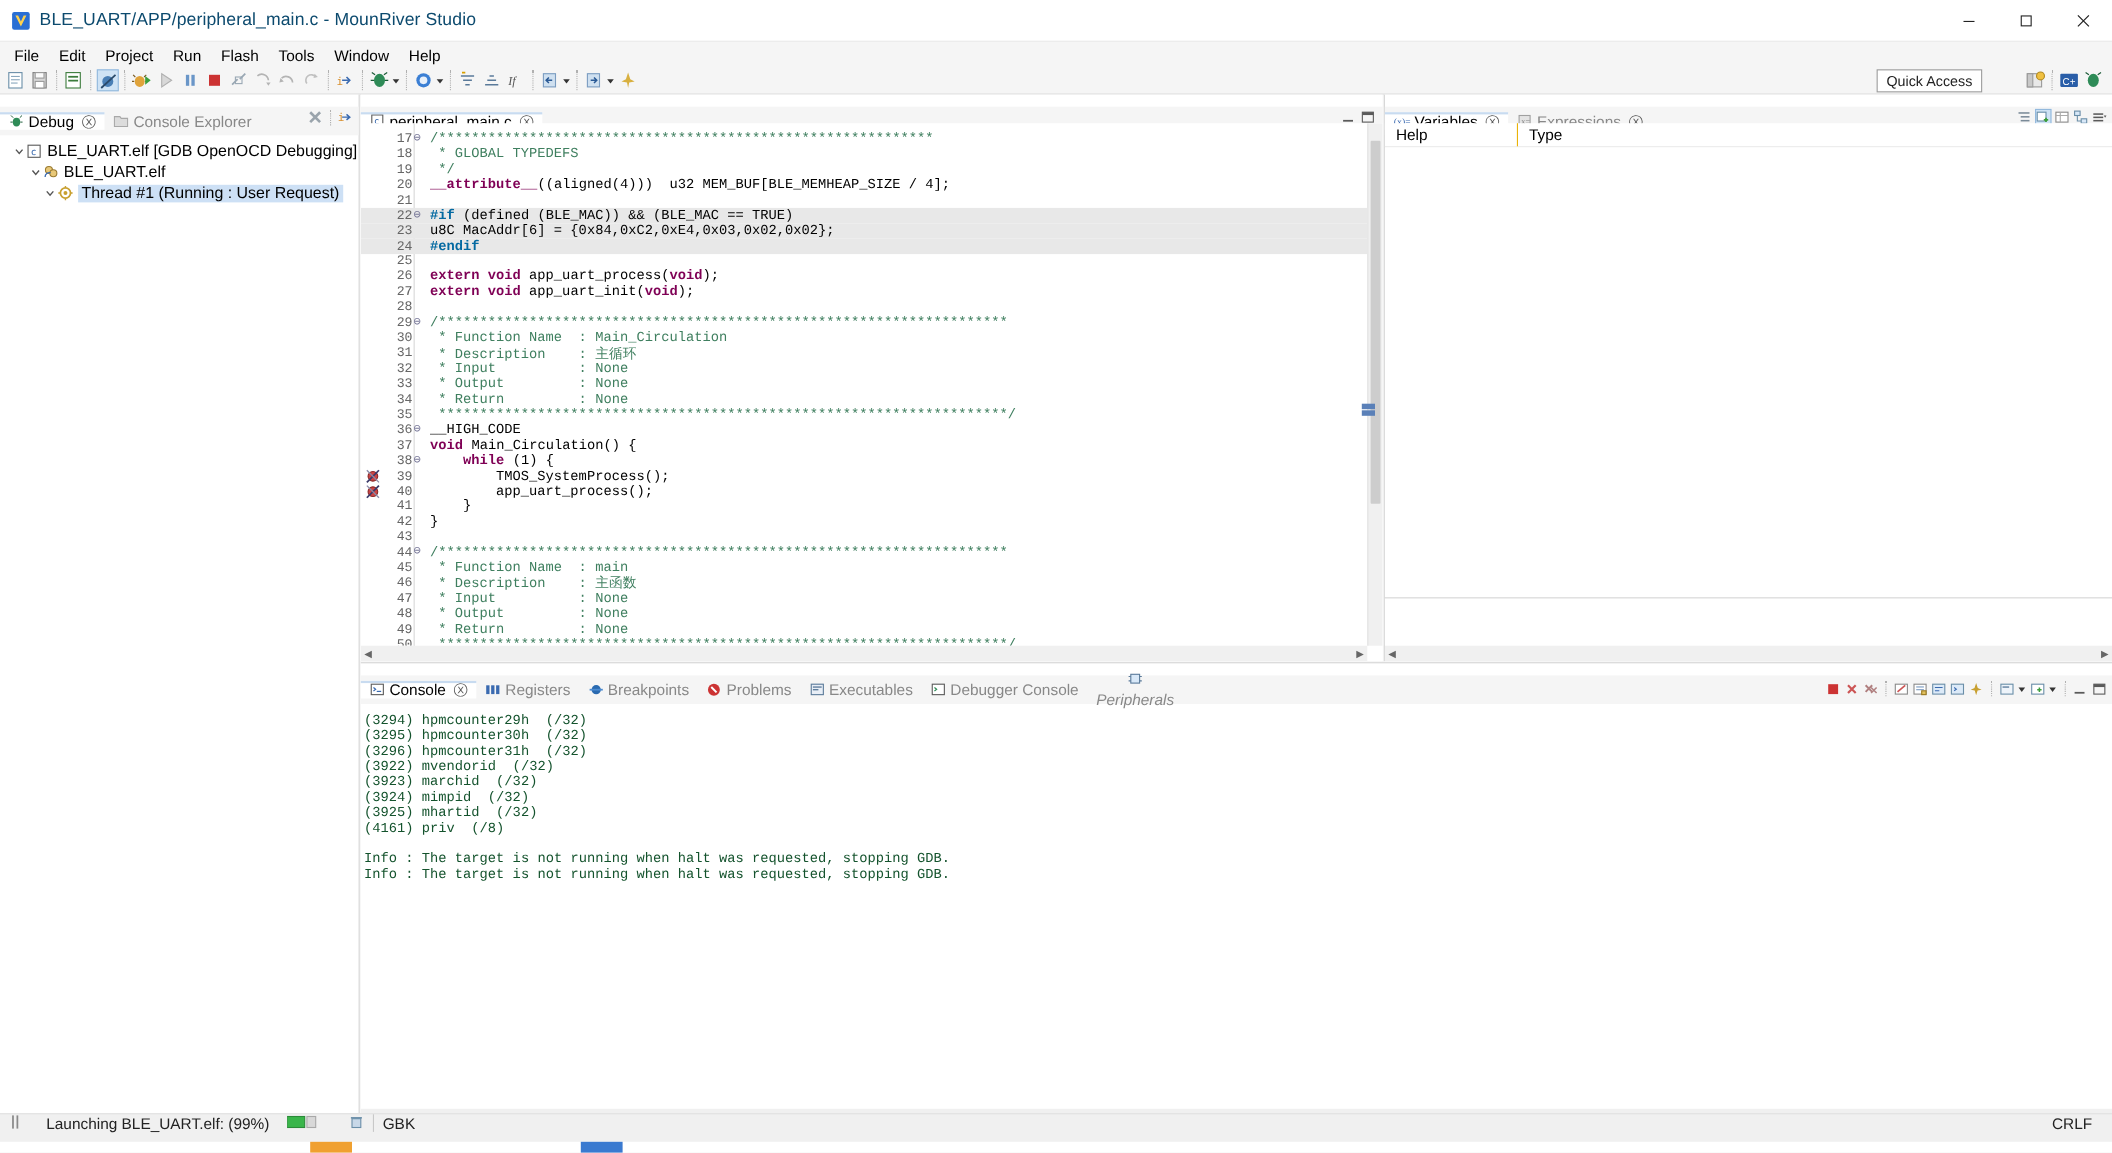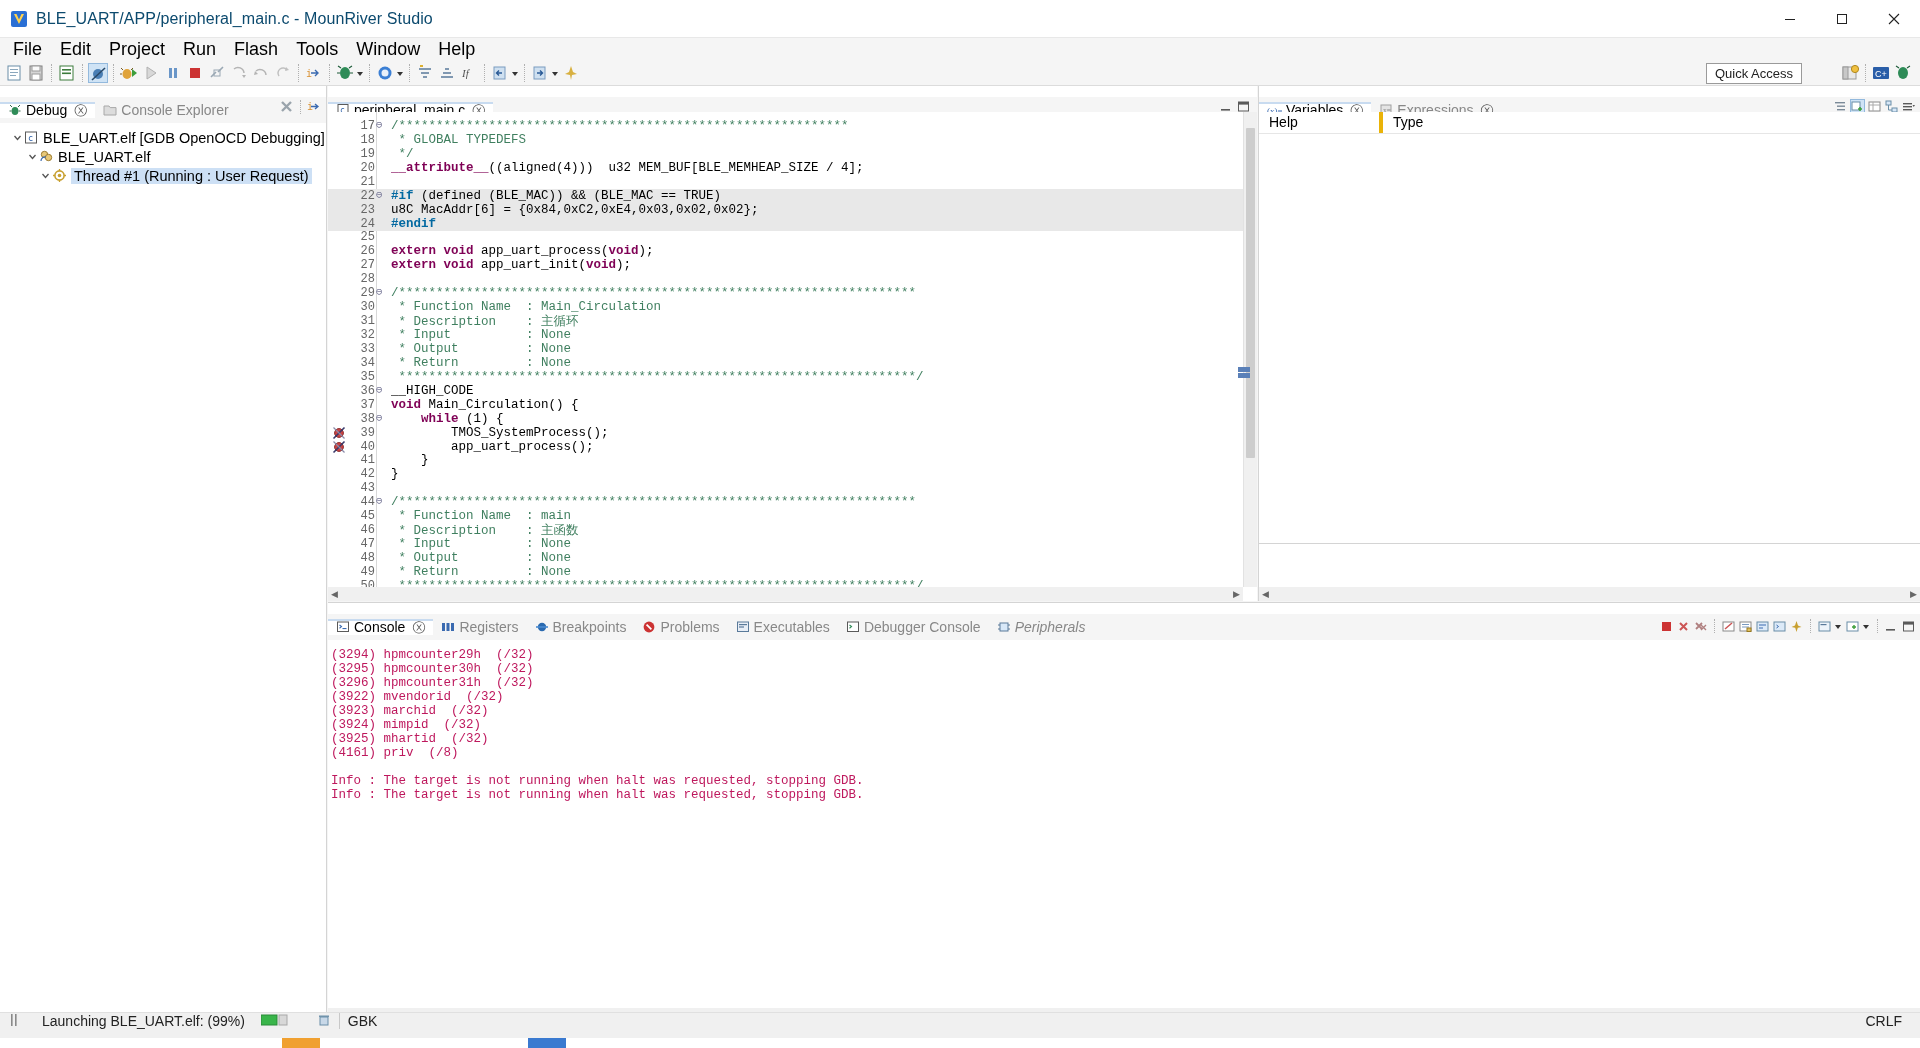--- a/index.html
+++ b/index.html
@@ -25,21 +25,21 @@
   .titlebar .title-text { font-size: 16px; color: #0c4a6e; letter-spacing: .1px; }
   .win-btns { position: absolute; right: 0; top: 0; height: 38px; display: flex; }
   .win-btn {
     width: 52px; height: 38px; display: flex; align-items: center; justify-content: center;
     font-size: 15px; color: #222;
   }
 
   
   .menubar {
     height: 23px; background: #f5f5f5; display: flex; align-items: center;
-    padding-left: 4px; font-size: 18px;
+    padding-left: 4px; font-size: 14px;
   }
   .menubar .mi { padding: 2px 9px; color: #000; white-space: nowrap; }
 
   
   .toolbar {
     height: 25px; background: #f5f5f5; display: flex; align-items: center;
     padding-left: 3px; border-bottom: 1px solid #dcdcdc; position: relative;
   }
   .tb { width: 20px; height: 20px; margin: 0 1px; position: relative; flex: none; }
   .tb-sep { width: 1px; height: 18px; margin: 0 4px; border-left: 1px dotted #b0b0b0; flex: none; }
@@ -145,36 +145,36 @@
   .ov-mark { position: absolute; width: 12px; height: 5px; background: #5a80b8; }
 
   
   #vars-view { right: 0; top: 0; width: 662px; height: 515px; background: #fff;
     border-left: 1px solid #d4d4d4; }
   .vars-head {
     position: absolute; left: 0; top: 26px; right: 0; height: 22px;
     display: flex; font-size: 14px; background: #fff; border-bottom: 1px solid #e6e6e6;
   }
   .vh-cell { padding: 2px 0 0 10px; position: relative; }
-  .vh-cell + .vh-cell { border-left: 4px solid #eab308; }
+  .vh-cell + .vh-cell { border-left: 1px solid #eab308; }
   .vars-body { position: absolute; left: 0; top: 48px; right: 0; bottom: 58px; background: #fff; }
   .vars-detail { position: absolute; left: 0; right: 0; bottom: 14px; height: 44px;
     background: #fff; border-top: 1px solid #d4d4d4; }
 
   
   #console-view { left: 328px; top: 516px; right: 0; bottom: 0; background: #fff;
     border-top: 1px solid #d4d4d4; }
   .console-title {
     position: absolute; left: 0; top: 26px; right: 0; height: 17px;
     font-size: 13px; padding-left: 3px; color: #000; background: #fff;
   }
   .console-body {
     position: absolute; left: 0; top: 43px; right: 0; bottom: 17px;
     font-family: "Liberation Mono", monospace; font-size: 12.5px;
-    color: #be185d; padding: 2px 0 0 3px; white-space: pre; overflow: hidden; line-height: 14px;
+    color: #14532d; padding: 2px 0 0 3px; white-space: pre; overflow: hidden; line-height: 14px;
   }
 
   
   .statusbar {
     position: absolute; left: 0; right: 0; bottom: 0; height: 36px;
     background: #f0f0f0; display: flex; align-items: flex-start; font-size: 14px;
     border-top: 1px solid #e0e0e0;
   }
   .sb-item { padding: 0 8px; color: #222; white-space: nowrap; display: flex; align-items: center; }
   .sb-sep { width: 1px; height: 16px; background: #c8c8c8; }
@@ -663,21 +663,21 @@
         </div>
         <div class="view-tab">
           <span>
             <svg width="14" height="14" viewBox="0 0 14 14">
                 <rect x="1.5" y="2" width="11" height="9.5" fill="#fff" stroke="#5a5a5a"></rect>
                 <path d="M3.5 5 l2 1.6 l-2 1.6" stroke="#2e8b57" stroke-width="1.1" fill="none"></path>
               </svg>
           </span>
           <span>Debugger Console</span>
         </div>
-        <div class="view-tab" style="font-style:italic;">
+        <div class="view-tab" style="font-style:italic;flex-direction:column;">
           <span>
             <svg width="14" height="14" viewBox="0 0 14 14">
                 <rect x="3" y="3" width="8" height="8" fill="#d8e8f8" stroke="#5a7a9a"></rect>
                 <path d="M1 5 h2 M1 9 h2 M11 5 h2 M11 9 h2" stroke="#5a7a9a"></path>
               </svg>
           </span>
           <span>Peripherals</span>
         </div>
 
         <div class="view-tb">

